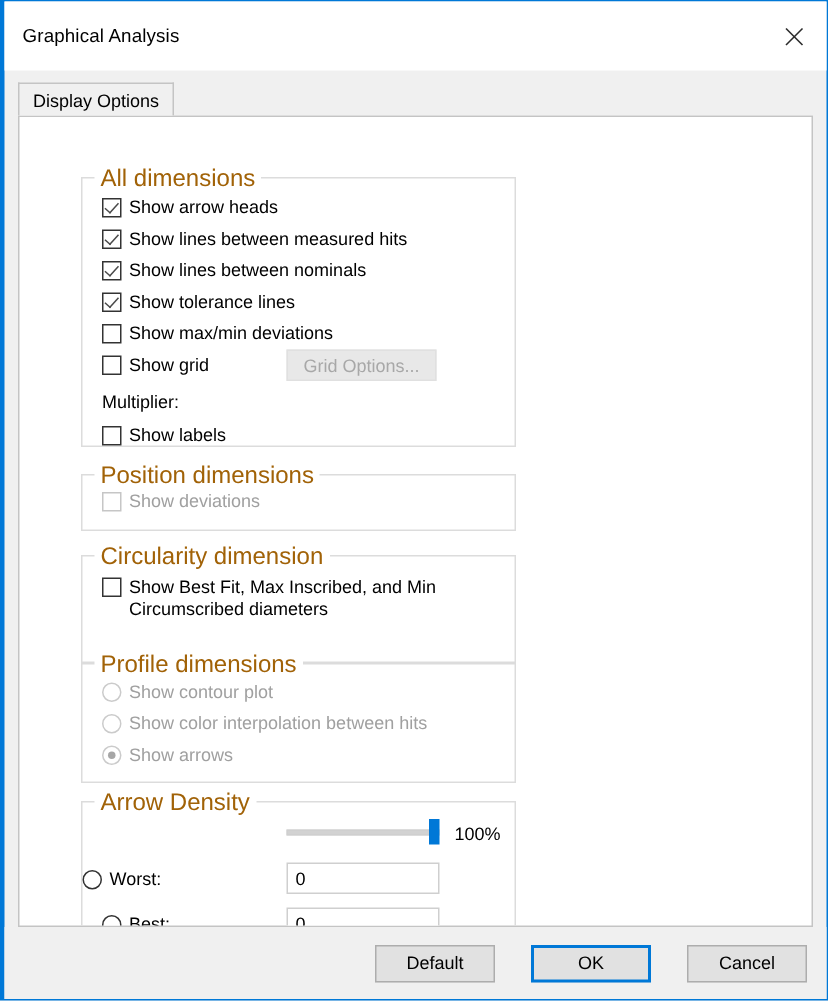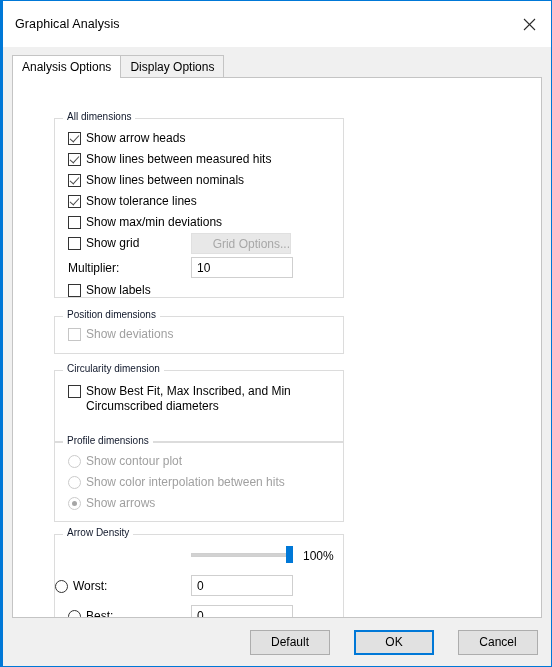--- a/index.html
+++ b/index.html
@@ -104,22 +104,22 @@
     position: absolute;
     box-sizing: border-box;
     border: 1px solid #dcdcdc;
   }
   .group-title {
     position: absolute;
     top: -8px;
     left: 8px;
     background: #ffffff;
     padding: 0 4px;
-    font-size: 10px;
-    color: #0f172a;
+    font-size: 16px;
+    color: #a16207;
     white-space: nowrap;
   }
   .group-body {
     position: relative;
     width: 100%;
     height: 100%;
   }
 
   
   .row {
@@ -200,21 +200,21 @@
 
   .btn-disabled {
     position: absolute;
     box-sizing: border-box;
     background: #e8e8e8;
     border: 1px solid #e0e0e0;
     color: #a8a8a8;
     font-size: 12px;
     display: flex;
     align-items: center;
-    justify-content: flex-end;
+    justify-content: center;
     cursor: default;
   }
 
   
   .slider {
     position: absolute;
     height: 18px;
     display: flex;
     align-items: center;
     cursor: default;
@@ -281,23 +281,20 @@
     <div class="title-text">Graphical Analysis</div>
     <div class="close-btn">
       <svg width="13" height="13" viewBox="0 0 13 13">
         <line x1="1" y1="1" x2="12" y2="12" stroke="#2b2b2b" stroke-width="1.1"></line>
         <line x1="12" y1="1" x2="1" y2="12" stroke="#2b2b2b" stroke-width="1.1"></line>
       </svg>
     </div>
   </div>
 
   <div class="tabstrip">
-    <div class="tab active">
-      <span>Analysis Options</span>
-    </div>
     <div class="tab">
       <span>Display Options</span>
     </div>
   </div>
 
   <div class="tabpage">
 
     <div class="group" style="left:41px; top:40px; width:290px; height:180px;">
       <div class="group-title">All dimensions</div>
       <div class="group-body">
@@ -333,23 +330,20 @@
         </div>
 
         <div class="btn-disabled" style="left:136px; top:114px; width:100px; height:21px;">
           <span>Grid Options...</span>
         </div>
 
         <div class="row" style="left:13px; top:142px;">
           <span class="lbl">Multiplier:</span>
         </div>
 
-        <div class="textfield" style="left:136px; top:138px; width:102px; height:21px;">
-          <span>10</span>
-        </div>
 
         <div class="row" style="left:13px; top:164px;">
           <span class="cbox"></span>
           <span class="lbl">Show labels</span>
         </div>
 
       </div>
     </div>
 
     <div class="group" style="left:41px; top:238px; width:290px; height:38px;">

